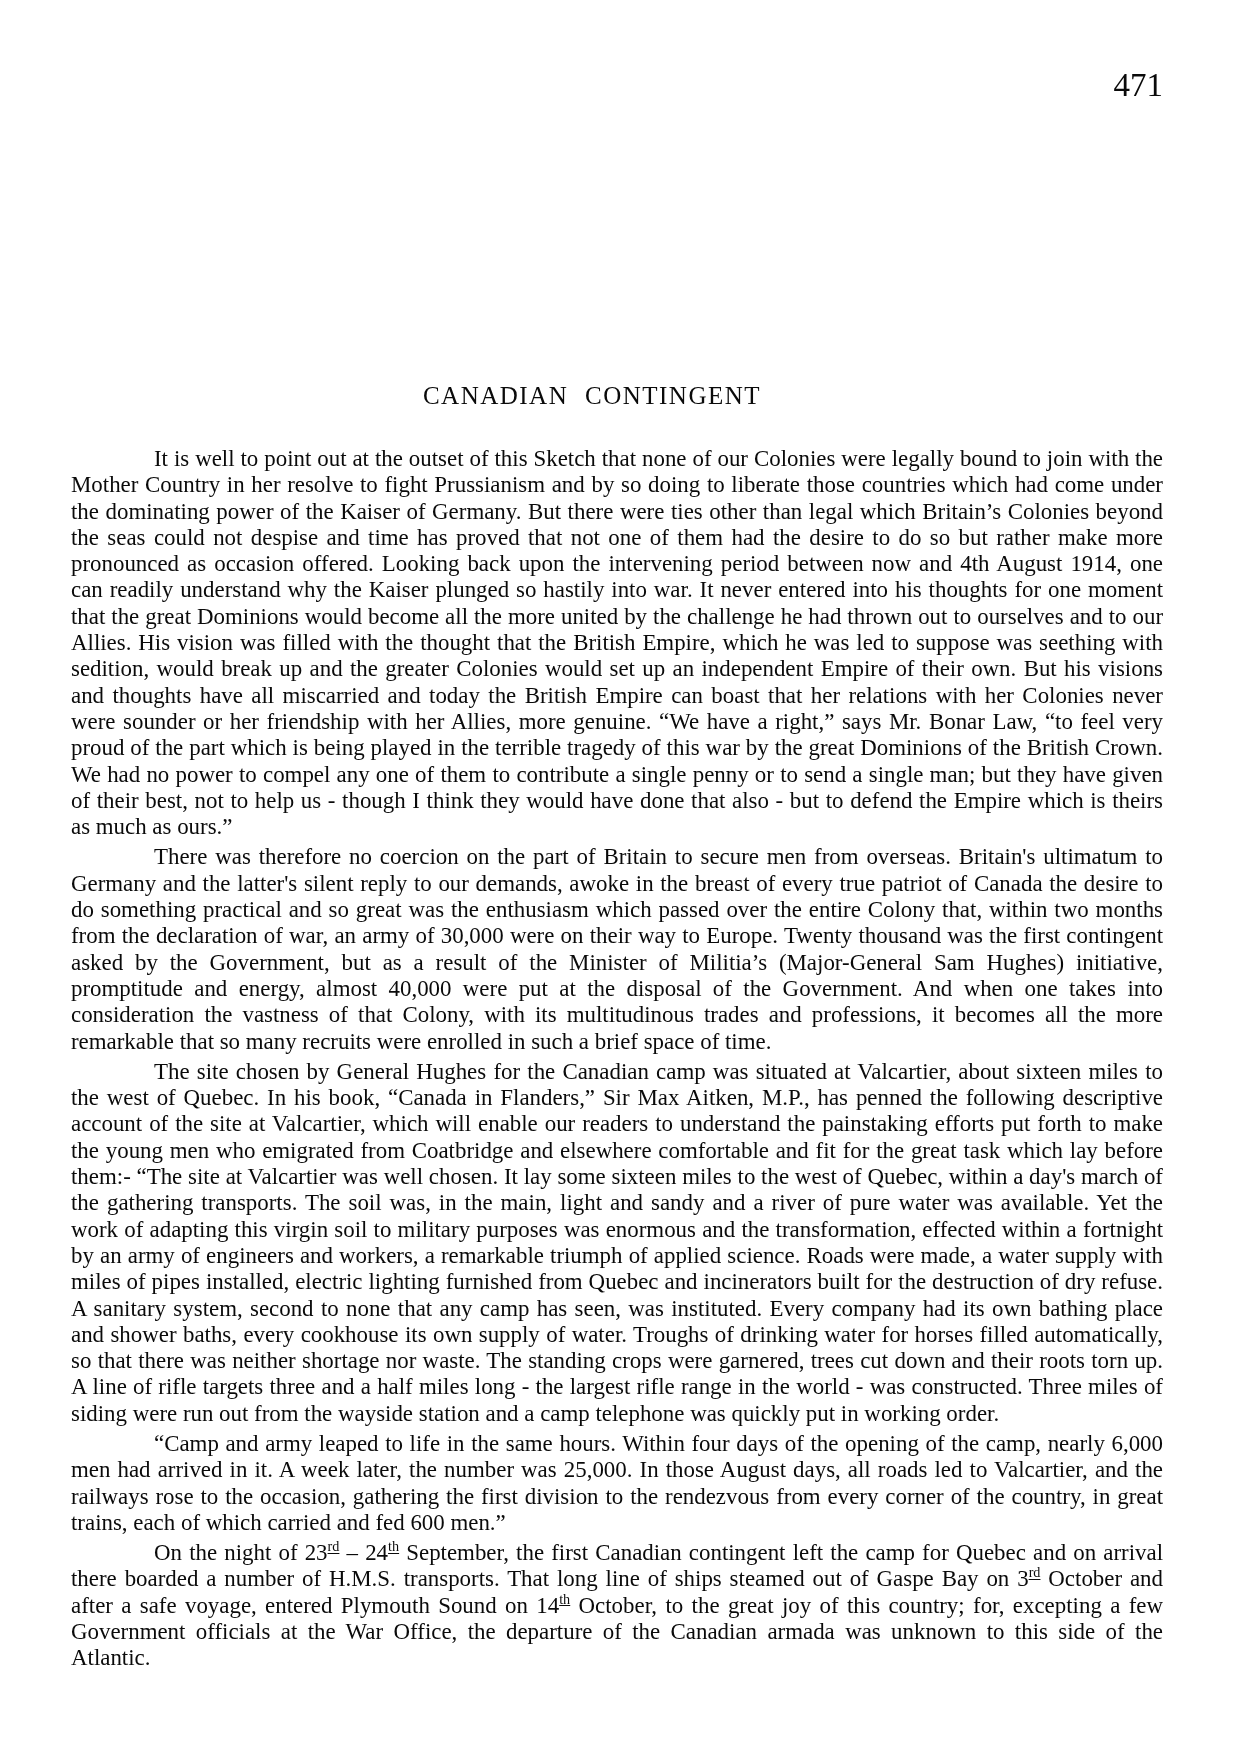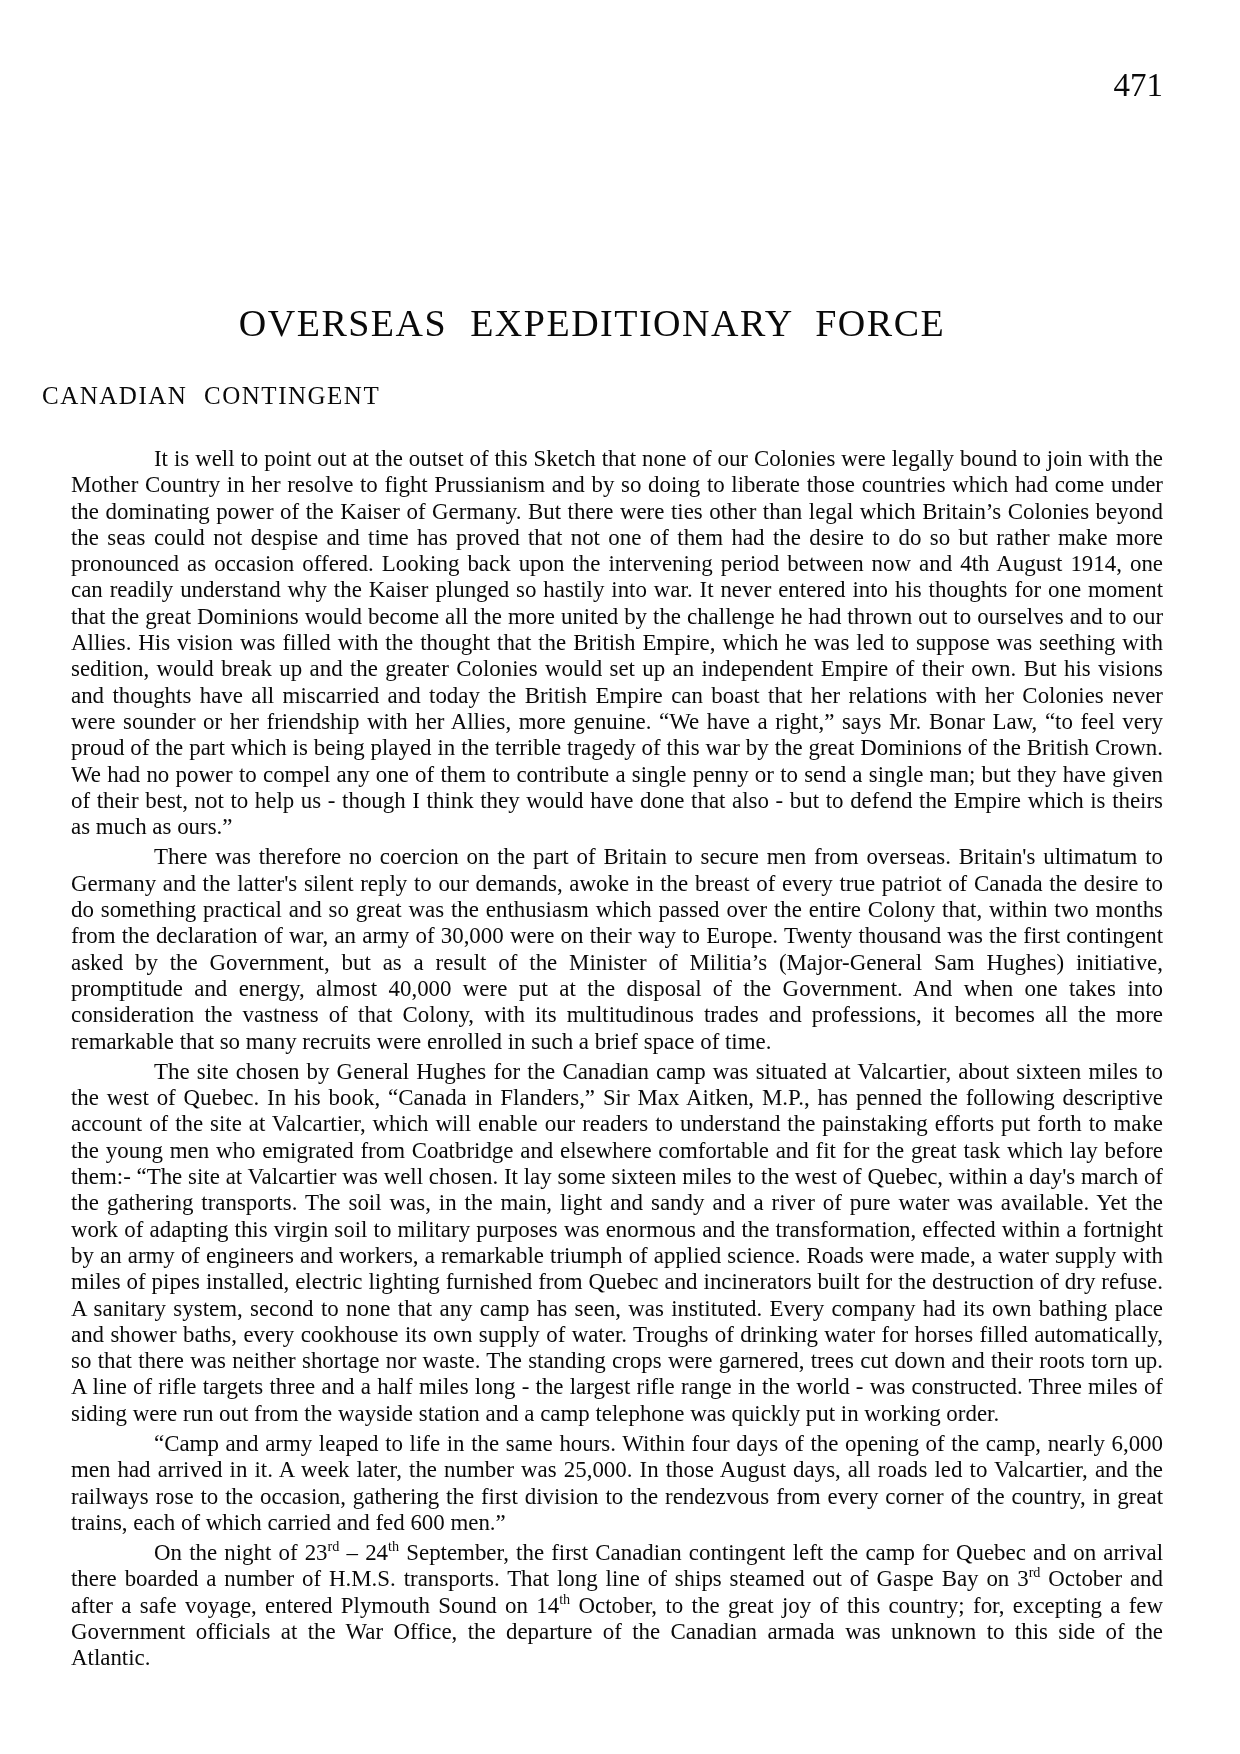--- a/index.html
+++ b/index.html
@@ -36,20 +36,21 @@
     word-spacing: 12px;
     line-height: 1.15;
     white-space: nowrap;
   }
   .doc-subtitle {
     position: absolute;
     left: 42px;
     top: 382px;
     width: 1100px;
     margin: 0;
+    text-align: center;
     font-size: 25px;
     font-weight: normal;
     letter-spacing: 1.5px;
     word-spacing: 9px;
     line-height: 1.15;
     white-space: nowrap;
   }
   .body-text {
     position: absolute;
     left: 67px;
@@ -61,29 +62,29 @@
   }
   .body-text p {
     margin: 4px;
     padding: 0;
     text-indent: 83px;
   }
   .body-text sup {
     font-size: 0.62em;
     line-height: 0;
     vertical-align: super;
+    text-decoration: underline;
   }
 </style>
 </head>
 <body>
 
 <div class="page">
   <div class="page-number">471</div>
 
-  <h1 class="doc-title">OVERSEAS EXPEDITIONARY FORCE</h1>
 
   <h2 class="doc-subtitle">CANADIAN CONTINGENT</h2>
 
   <div class="body-text">
       <p><span>It is well to point out at the outset of this Sketch that none of our Colonies were legally bound to join with the Mother Country in her resolve to fight Prussianism and by so doing to liberate those countries which had come under the dominating power of the Kaiser of Germany.  But there were ties other than legal which Britain’s Colonies beyond the seas could not despise and time has proved that not one of them had the desire to do so but rather make more pronounced as occasion offered.  Looking back upon the intervening period between now and 4th August 1914, one can readily understand why the Kaiser plunged so hastily into war.  It never entered into his thoughts for one moment that the great Dominions would become all the more united by the challenge he had thrown out to ourselves and to our Allies.  His vision was filled with the thought that the British Empire, which he was led to suppose was seething with sedition, would break up and the greater Colonies would set up an independent Empire of their own.  But his visions and thoughts have all miscarried and today the British Empire can boast that her relations with her Colonies never were sounder or her friendship with her Allies, more genuine.  “We have a right,” says Mr. Bonar Law, “to feel very proud of the part which is being played in the terrible tragedy of this war by the great Dominions of the British Crown.  We had no power to compel any one of them to contribute a single penny or to send a single man; but they have given of their best, not to help us  -  though I think they would have done that also  -  but to defend the Empire which is theirs as much as ours.”</span></p>
       <p><span>There was therefore no coercion on the part of Britain to secure men from overseas.  Britain's ultimatum to Germany and the latter's silent reply to our demands, awoke in the breast of every true patriot of Canada the desire to do something practical and so great was the enthusiasm which passed over the entire Colony that, within two months from the declaration of war, an army of 30,000 were on their way to Europe.  Twenty thousand was the first contingent asked by the Government, but as a result of the Minister of Militia’s (Major-General Sam Hughes) initiative, promptitude and energy, almost 40,000 were put at the disposal of the Government.  And when one takes into consideration the vastness of that Colony, with its multitudinous trades and professions, it becomes all the more remarkable that so many recruits were enrolled in such a brief space of time.</span></p>
       <p><span>The site chosen by General Hughes for the Canadian camp was situated at Valcartier, about sixteen miles to the west of Quebec.  In his book, “Canada in Flanders,” Sir Max Aitken, M.P., has penned the following descriptive account of the site at Valcartier, which will enable our readers to understand the painstaking efforts put forth to make the young men who emigrated from Coatbridge and elsewhere comfortable and fit for the great task which lay before them:- “The site at Valcartier was well chosen.  It lay some sixteen miles to the west of Quebec, within a day's march of the gathering transports.  The soil was, in the main, light and sandy and a river of pure water was available.  Yet the work of adapting this virgin soil to military purposes was enormous and the transformation, effected within a fortnight by an army of engineers and workers, a remarkable triumph of applied science.  Roads were made, a water supply with miles of pipes installed, electric lighting furnished from Quebec and incinerators built for the destruction of dry refuse.  A sanitary system, second to none that any camp has seen, was instituted.  Every company had its own bathing place and shower baths, every cookhouse its own supply of water.  Troughs of drinking water for horses filled automatically, so that there was neither shortage nor waste.  The standing crops were garnered, trees cut down and their roots torn up.  A line of rifle targets three and a half miles long  -  the largest rifle range in the world  -  was constructed.  Three miles of siding were run out from the wayside station and a camp telephone was quickly put in working order.</span></p>
       <p><span>“Camp and army leaped to life in the same hours.  Within four days of the opening of the camp, nearly 6,000 men had arrived in it.  A week later, the number was 25,000.  In those August days, all roads led to Valcartier, and the railways rose to the occasion, gathering the first division to the rendezvous from every corner of the country, in great trains, each of which carried and fed 600 men.”</span></p>
       <p><span>On the night of 23</span><sup>rd</sup><span> – 24</span><sup>th</sup><span> September, the first Canadian contingent left the camp for Quebec and on arrival there boarded a number of H.M.S. transports.  That long line of ships steamed out of Gaspe Bay on 3</span><sup>rd</sup><span> October and after a safe voyage, entered Plymouth Sound on 14</span><sup>th</sup><span> October, to the great joy of this country; for, excepting a few Government officials at the War Office, the departure of the Canadian armada was unknown to this side of the Atlantic.</span></p>
     </div>

